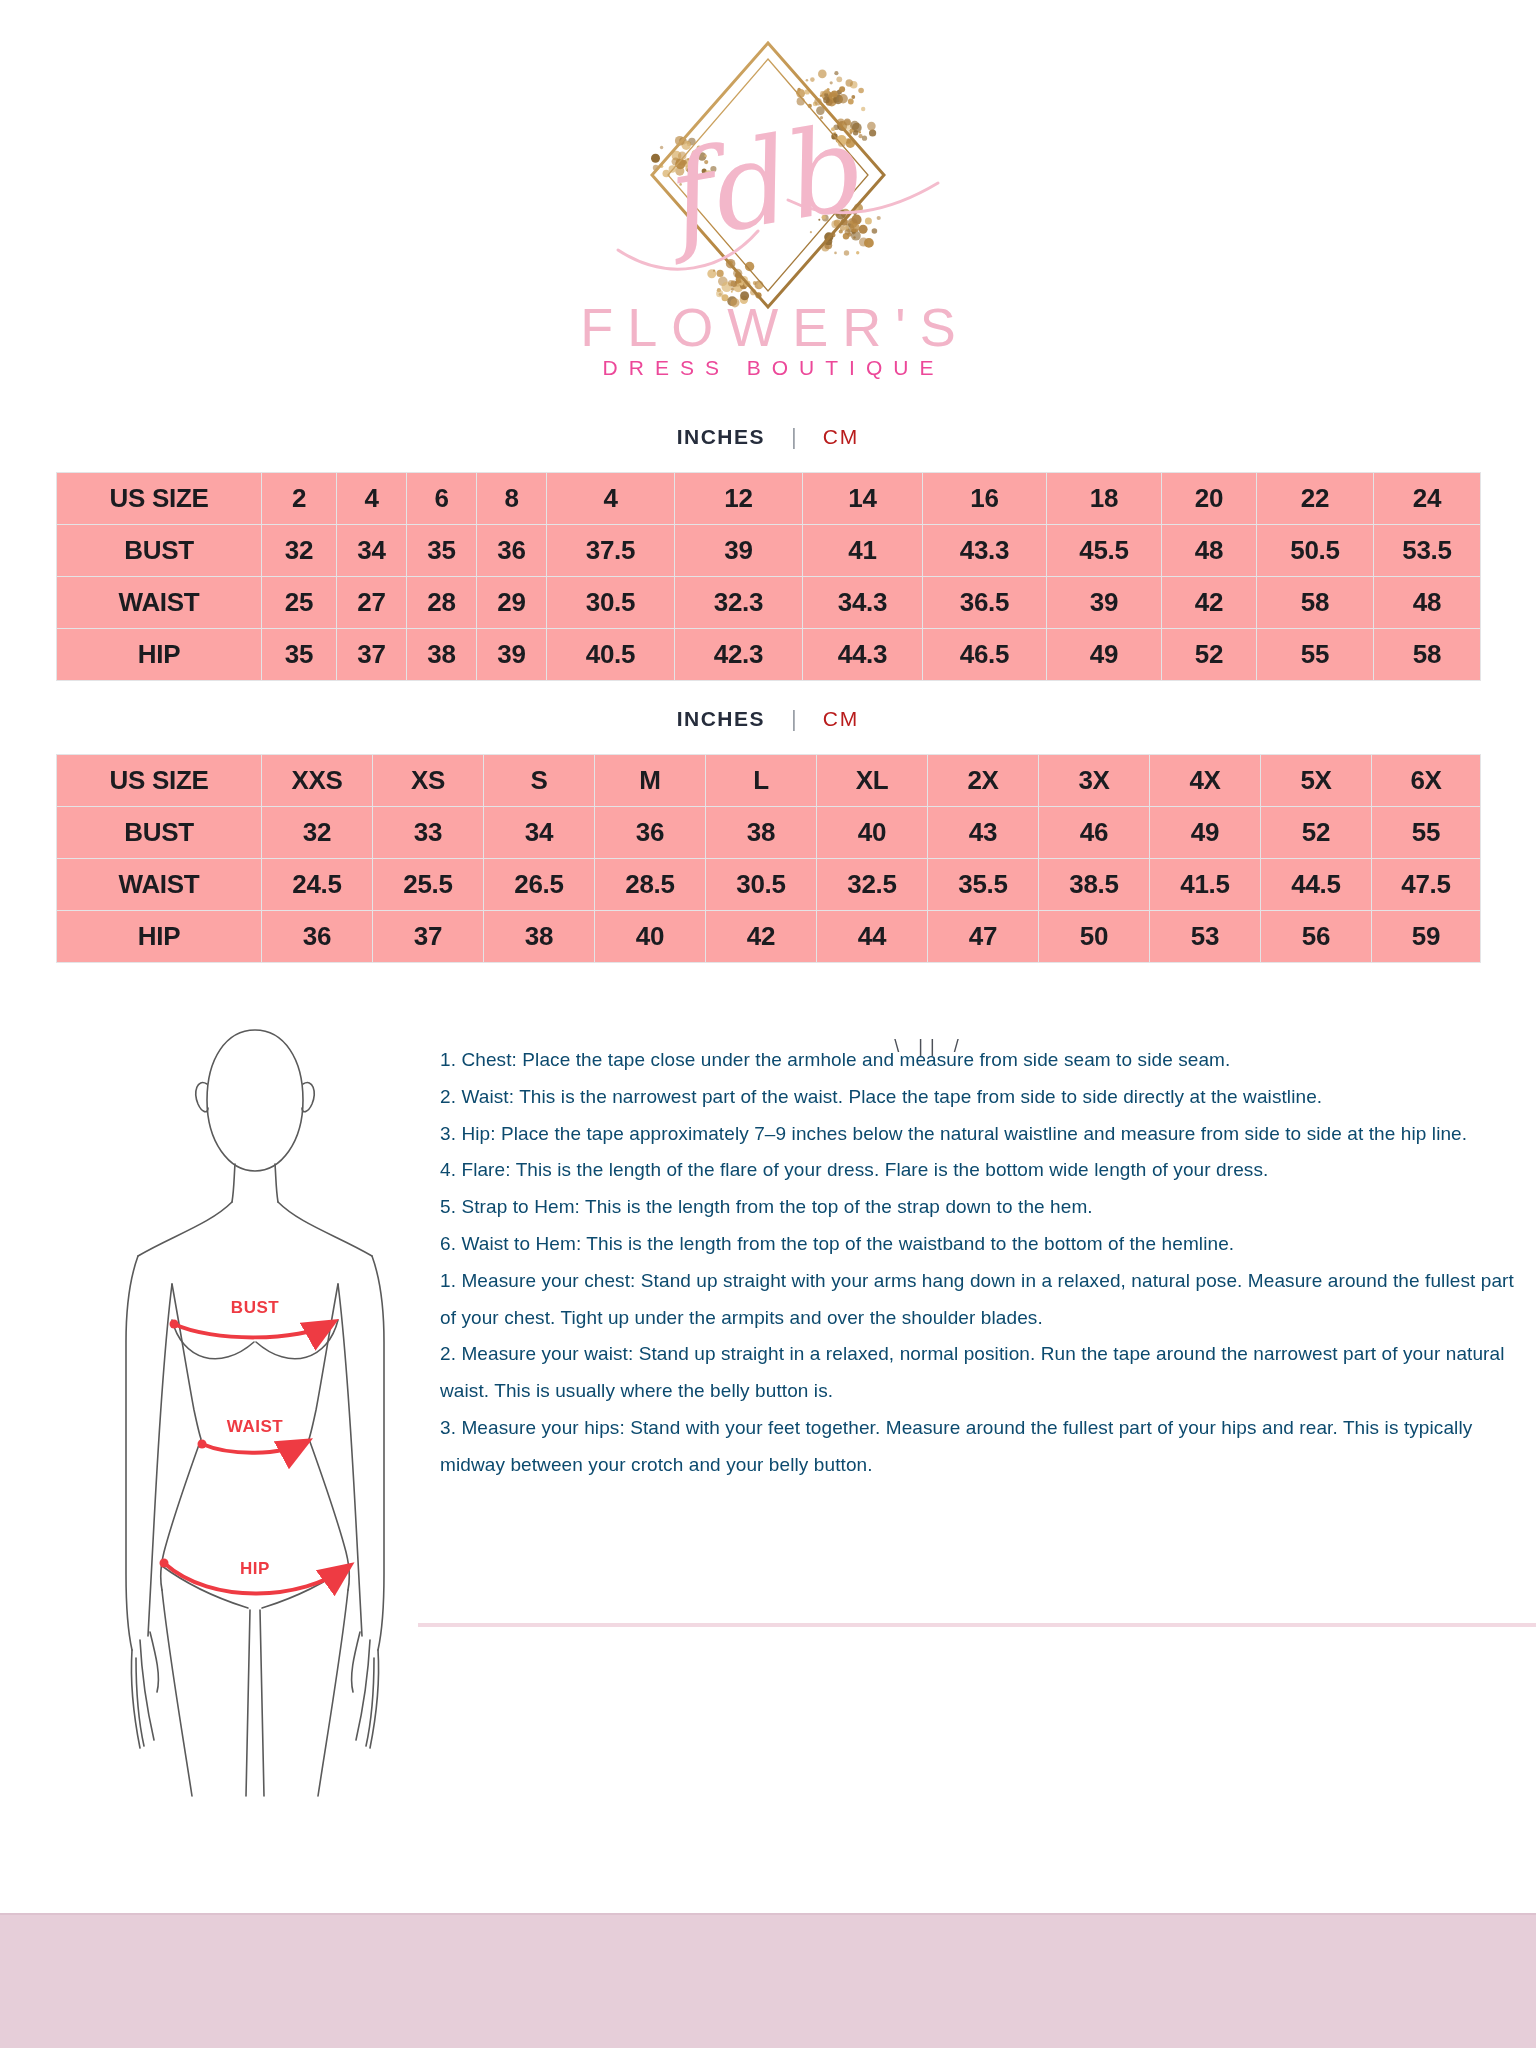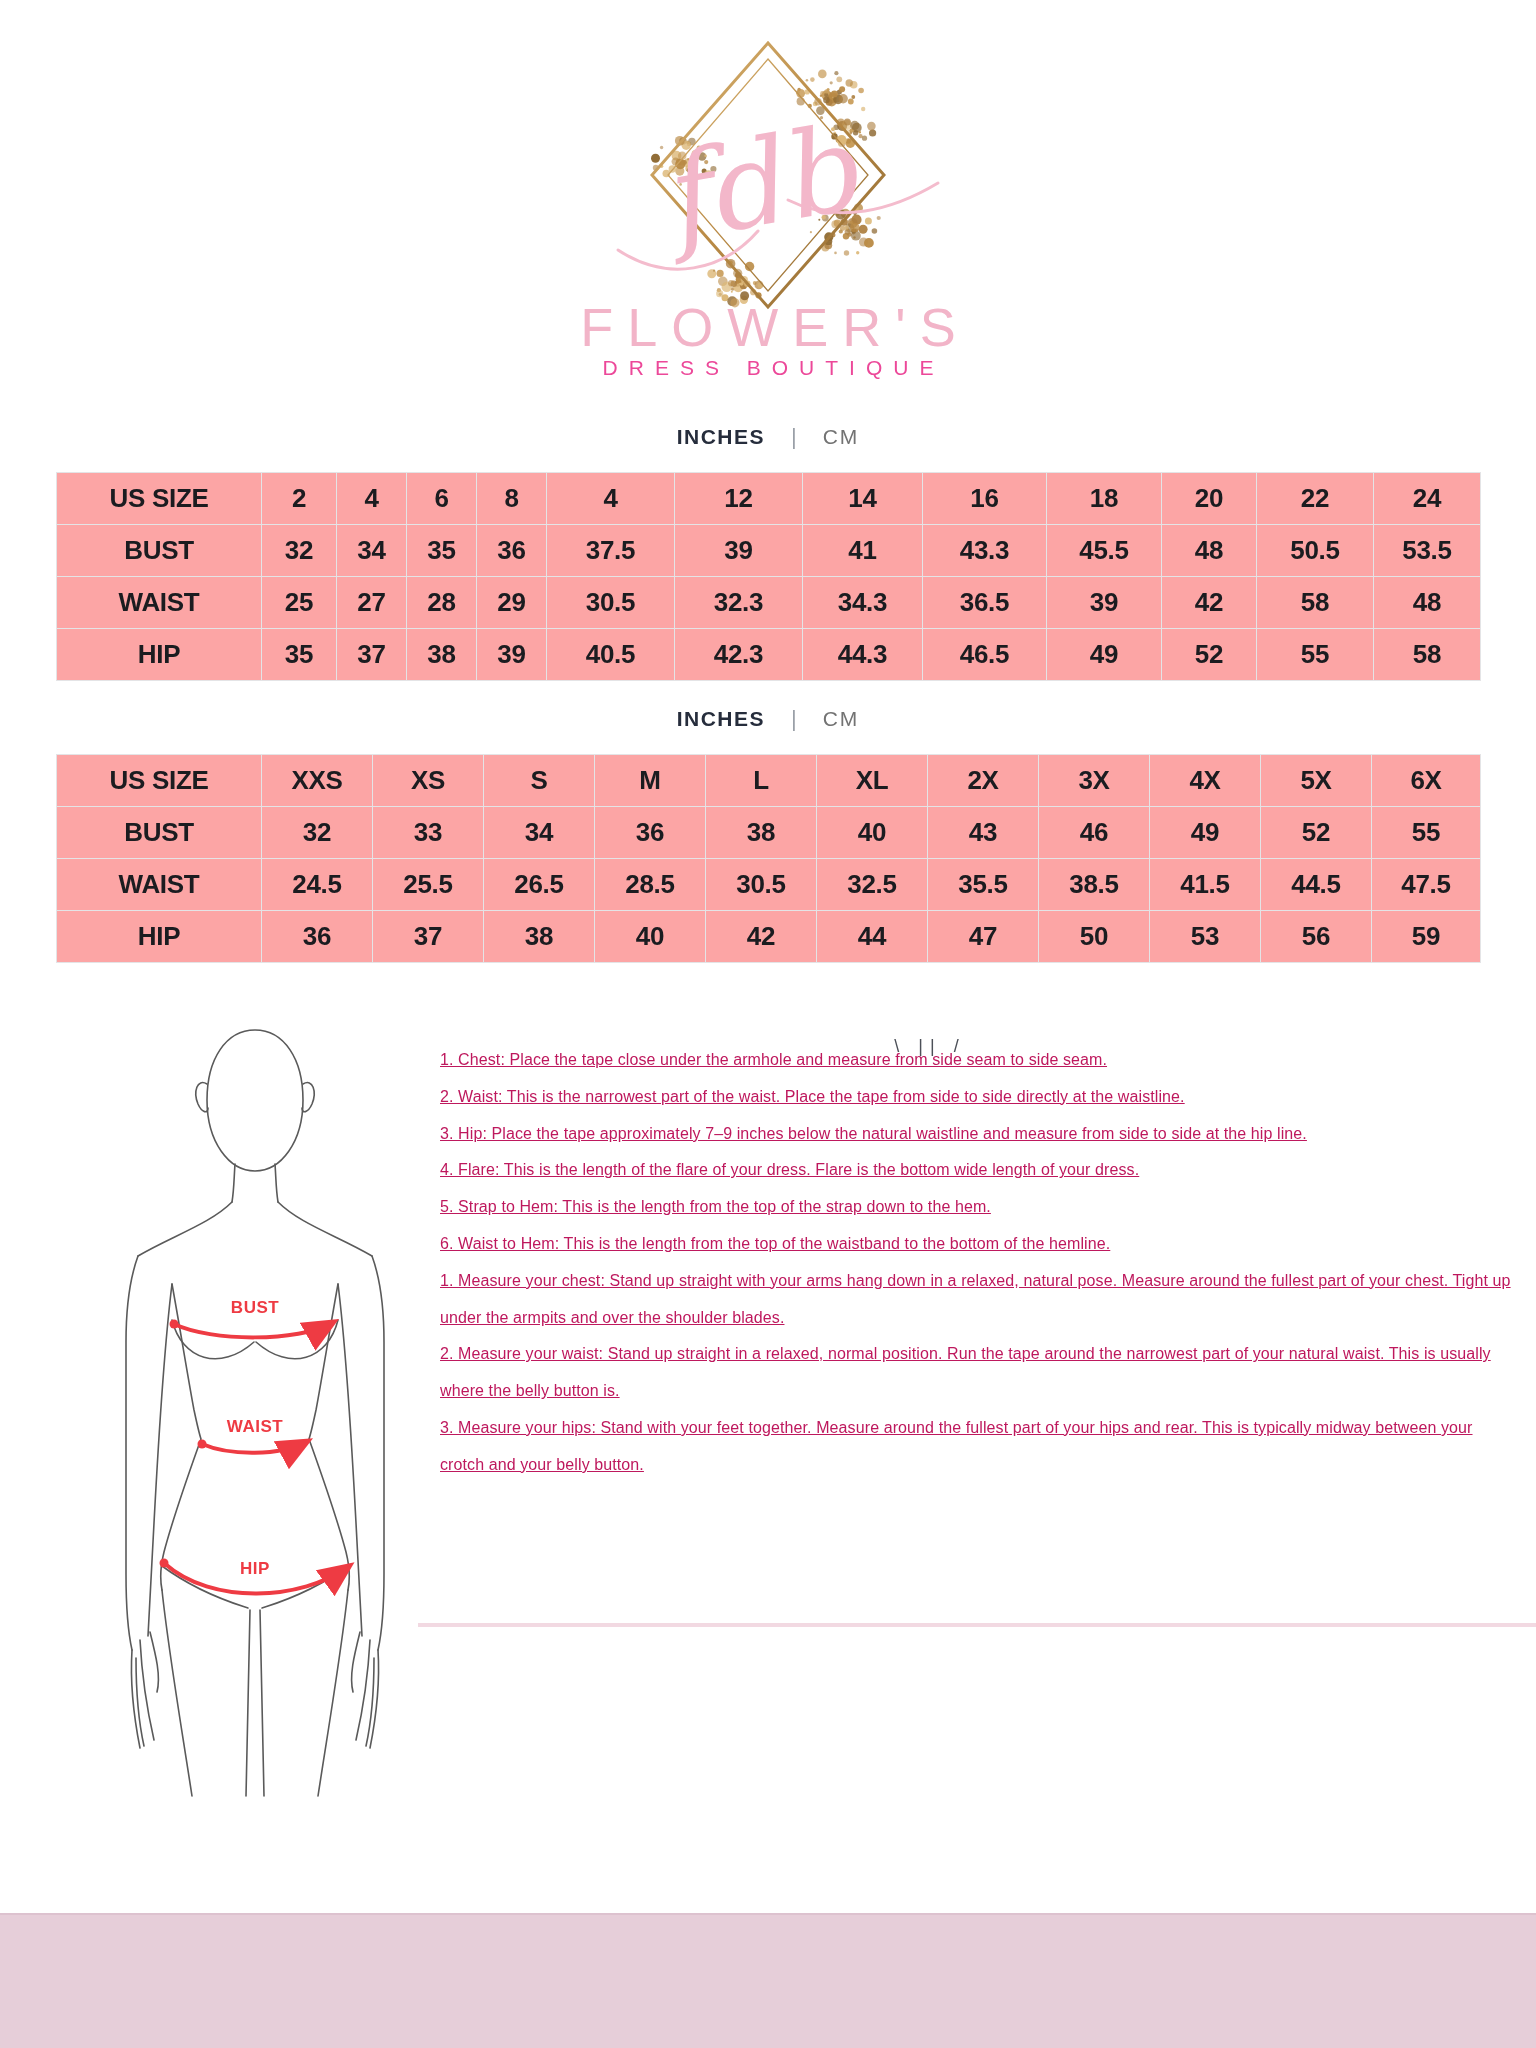--- a/index.html
+++ b/index.html
@@ -29,21 +29,21 @@
   
   .unit-toggle {
     position:absolute; left:0; width:100%;
     display:flex; justify-content:center; align-items:center; gap:26px;
     font-size:21px;
   }
   .toggle-1 { top:424px; }
   .toggle-2 { top:706px; }
   .unit-inches { color:#262d3c; font-weight:700; letter-spacing:1.5px; cursor:pointer; }
   .unit-sep    { color:#9aa0a8; font-weight:400; font-size:22px; }
-  .unit-cm     { color:#737373; font-weight:400; letter-spacing:2px; cursor:pointer; }
+  .unit-cm     { color:#b91c1c; font-weight:400; letter-spacing:2px; cursor:pointer; }
 
   
   table.size-table {
     position:absolute; left:56px; width:1424px;
     border-collapse:collapse; table-layout:fixed; background:#fca5a5;
   }
   #table-numeric { top:472px; }
   #table-letter  { top:754px; }
   .size-table th, .size-table td {
     border:1px solid #e4e4e6; height:51px; padding:0;
@@ -60,22 +60,22 @@
     fill:#ee3b43; letter-spacing:0.5px; text-anchor:middle;
   }
 
   
   .tape-mark {
     position:absolute; left:845px; top:1036px; width:170px;
     text-align:center; font-size:18px; letter-spacing:7px; color:#4c5058;
   }
   .instructions { position:absolute; left:440px; top:1042px; width:1080px; }
   .instructions p {
-    margin:0; font-size:16px; line-height:36.8px;
-    color:#be185d; letter-spacing:0.1px;text-decoration:underline;
+    margin:0; font-size:19px; line-height:36.8px;
+    color:#0c4a6e; letter-spacing:0.1px;
   }
 
   
   .pink-divider {
     position:absolute; left:418px; top:1623px; width:1118px; height:4px;
     background:#f2d9e2;
   }
   .footer-band {
     position:absolute; left:0; top:1913px; width:1536px; height:135px;
     background:#e6ced9; border-top:2px solid #ddc2cf;

